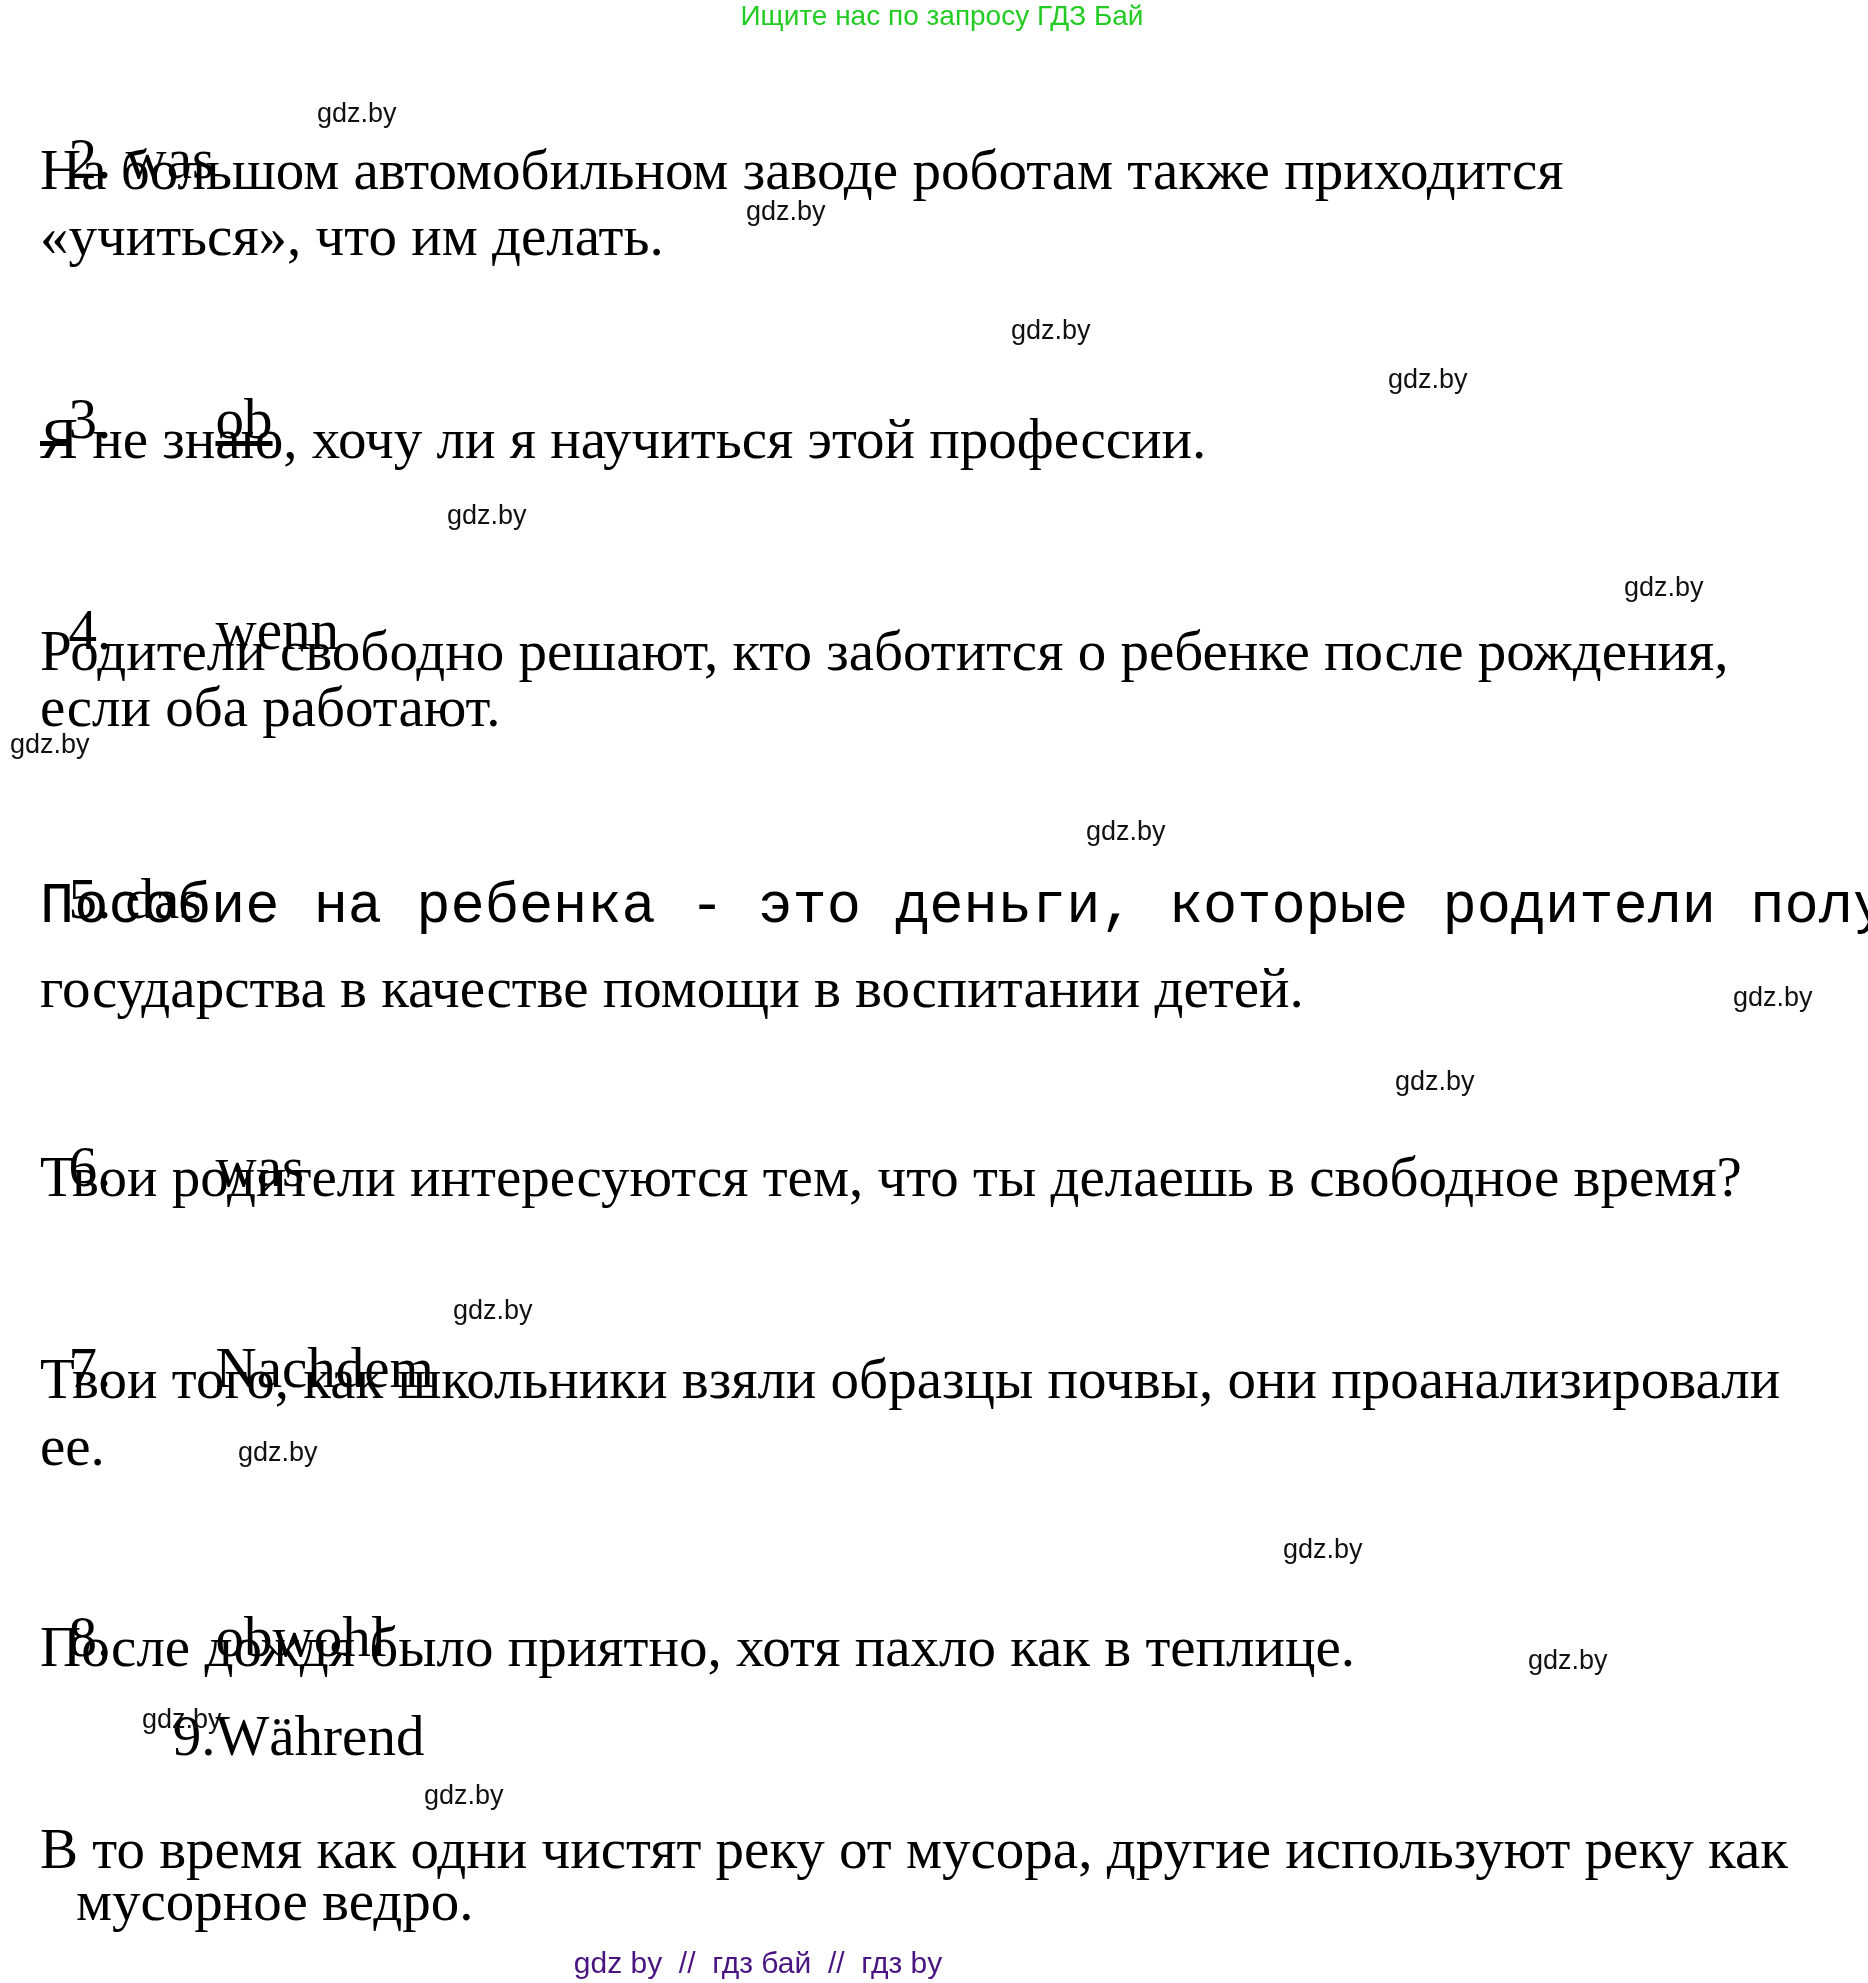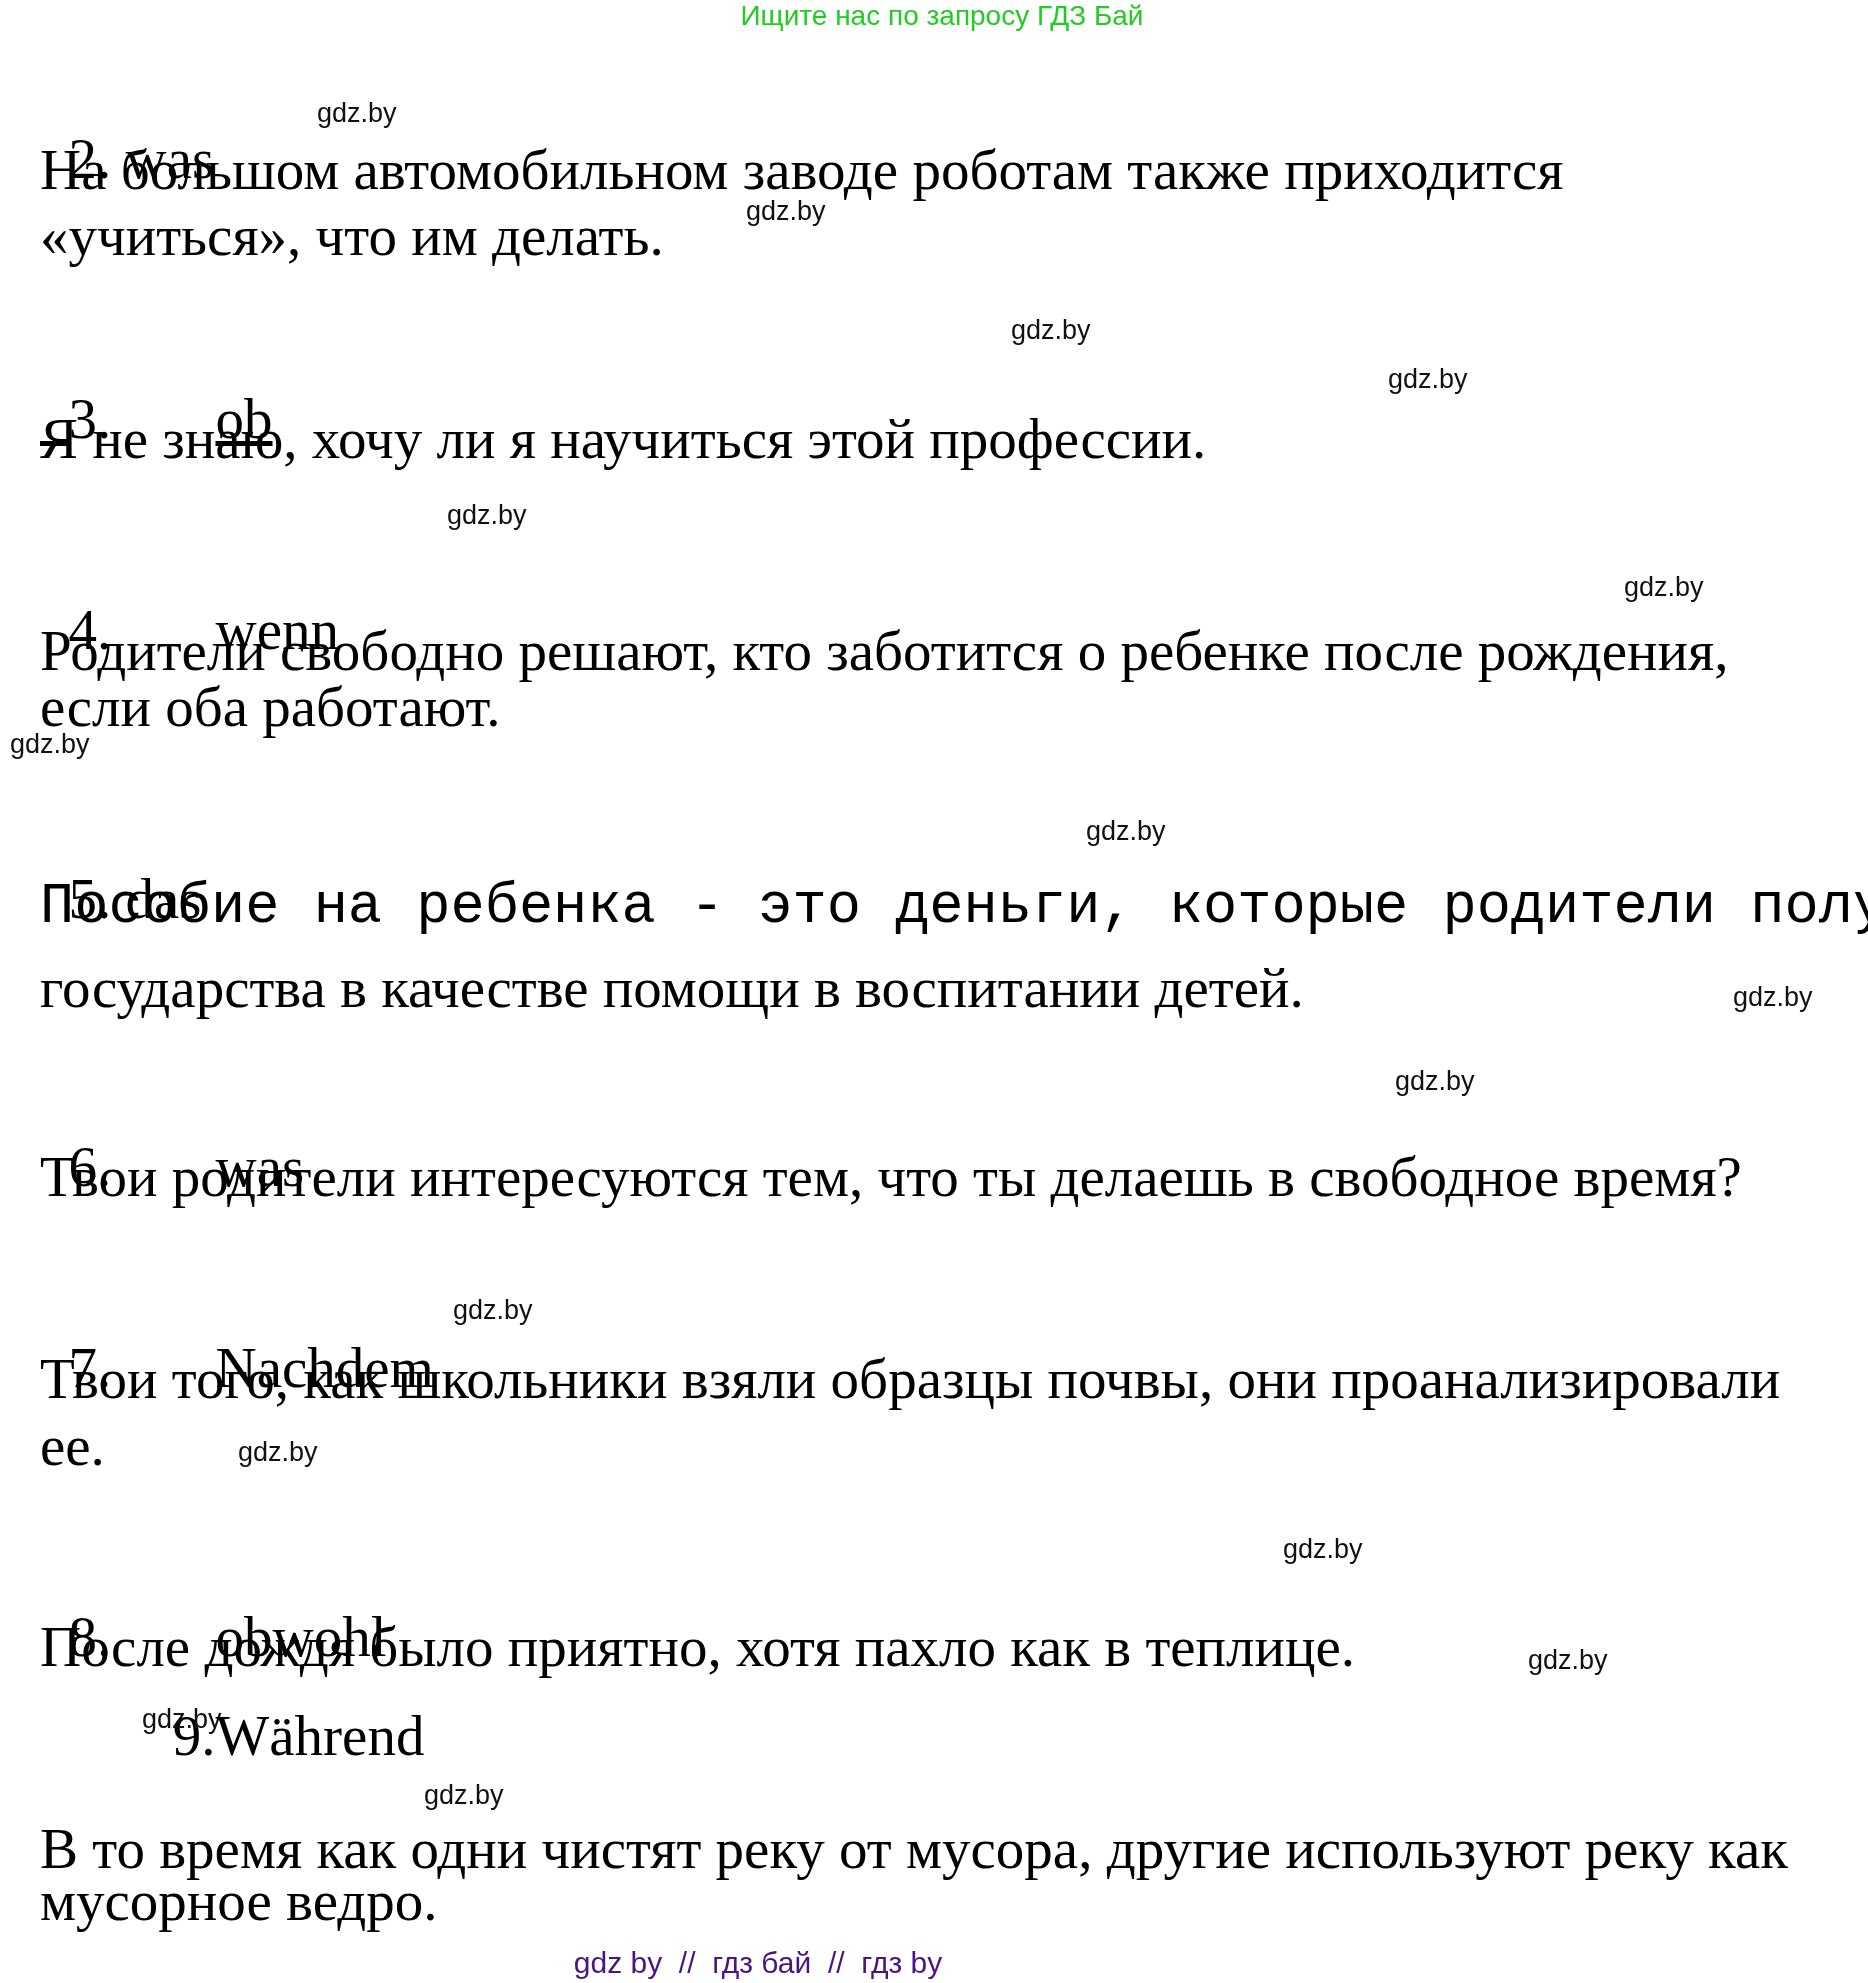--- a/index.html
+++ b/index.html
@@ -56,21 +56,21 @@
 
 <div class="ln" style="top:1551px;">
   <span class="num tab">8.</span><span>obwohl</span>
 </div>
 <div class="ln" style="top:1618px;">После дождя было приятно, хотя пахло как в теплице.</div>
 
 <div class="ln" style="top:1650px;text-align:right;">
   <span class="num tab">9.</span><span>Während</span>
 </div>
 <div class="ln" style="top:1820px;">В то время как одни чистят реку от мусора, другие используют реку как</div>
-<div class="ln" style="top:1872px;">мусорное ведро.</div>
+<div class="ln" style="top:1872px;margin-left:36px;">мусорное ведро.</div>
 
 <div class="wm" style="left:317px; top:100px;">gdz.by</div>
 <div class="wm" style="left:746px; top:198px;">gdz.by</div>
 <div class="wm" style="left:1011px; top:317px;">gdz.by</div>
 <div class="wm" style="left:1388px; top:366px;">gdz.by</div>
 <div class="wm" style="left:447px; top:502px;">gdz.by</div>
 <div class="wm" style="left:1624px; top:574px;">gdz.by</div>
 <div class="wm" style="left:10px; top:731px;">gdz.by</div>
 <div class="wm" style="left:1086px; top:818px;">gdz.by</div>
 <div class="wm" style="left:1733px; top:984px;">gdz.by</div>

